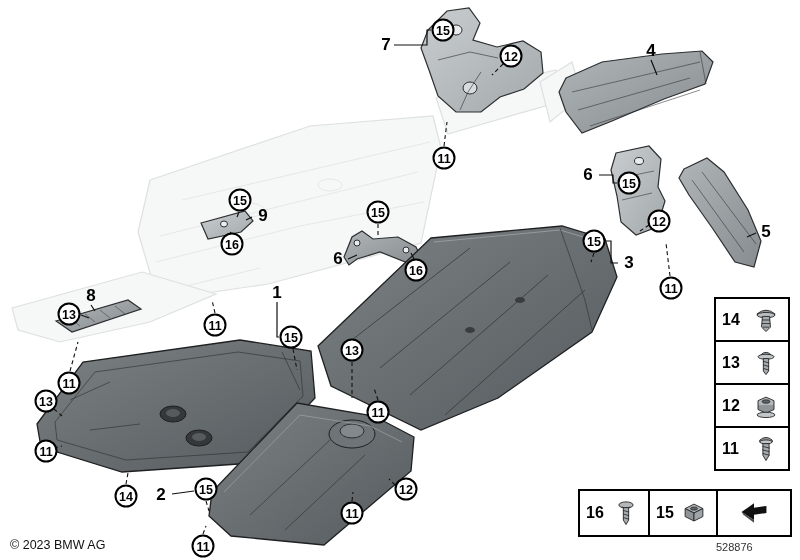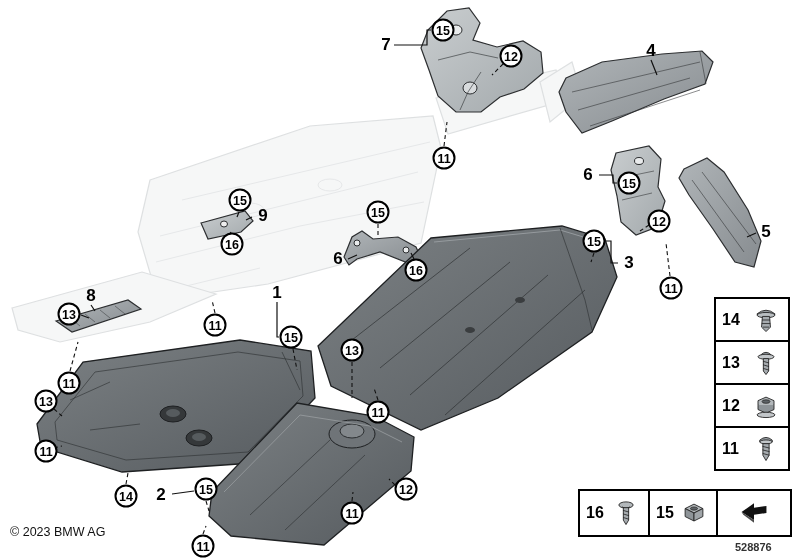--- a/index.html
+++ b/index.html
@@ -27,22 +27,22 @@
   }
   .lg-box:first-child { margin-top:0; }
   .lg-num { font-weight:bold; font-size:16px; }
   .lg-icon { width:32px; height:32px; flex:0 0 auto; }
   .legend-row { position:absolute; left:578px; top:489px; display:flex; z-index:2; }
   .legend-row .lg-box { height:48px; margin-top:0; }
   .legend-row .lg-box + .lg-box { margin-left:-2px; }
   .box-16 { width:72px; }
   .box-15 { width:70px; }
   .box-arrow { width:76px; justify-content:center; }
-  .copyright { position:absolute; left:10px; top:525px; font-size:12.5px; color:#111;text-align:center; }
-  .diagram-number { position:absolute; left:735px; top:541px; font-size:11px; color:#333;font-weight:bold; }
+  .copyright { position:absolute; left:10px; top:538px; font-size:12.5px; color:#111;text-align:center; }
+  .diagram-number { position:absolute; left:716px; top:541px; font-size:11px; color:#333; }
 </style>
 </head>
 <body>
 
 <div class="stage">
 
   <svg class="art" width="800" height="560" viewBox="0 0 800 560">
     <defs>
       <linearGradient id="gDark" x1="0" y1="0" x2="1" y2="1">
         <stop offset="0" stop-color="#7c8184"></stop>

